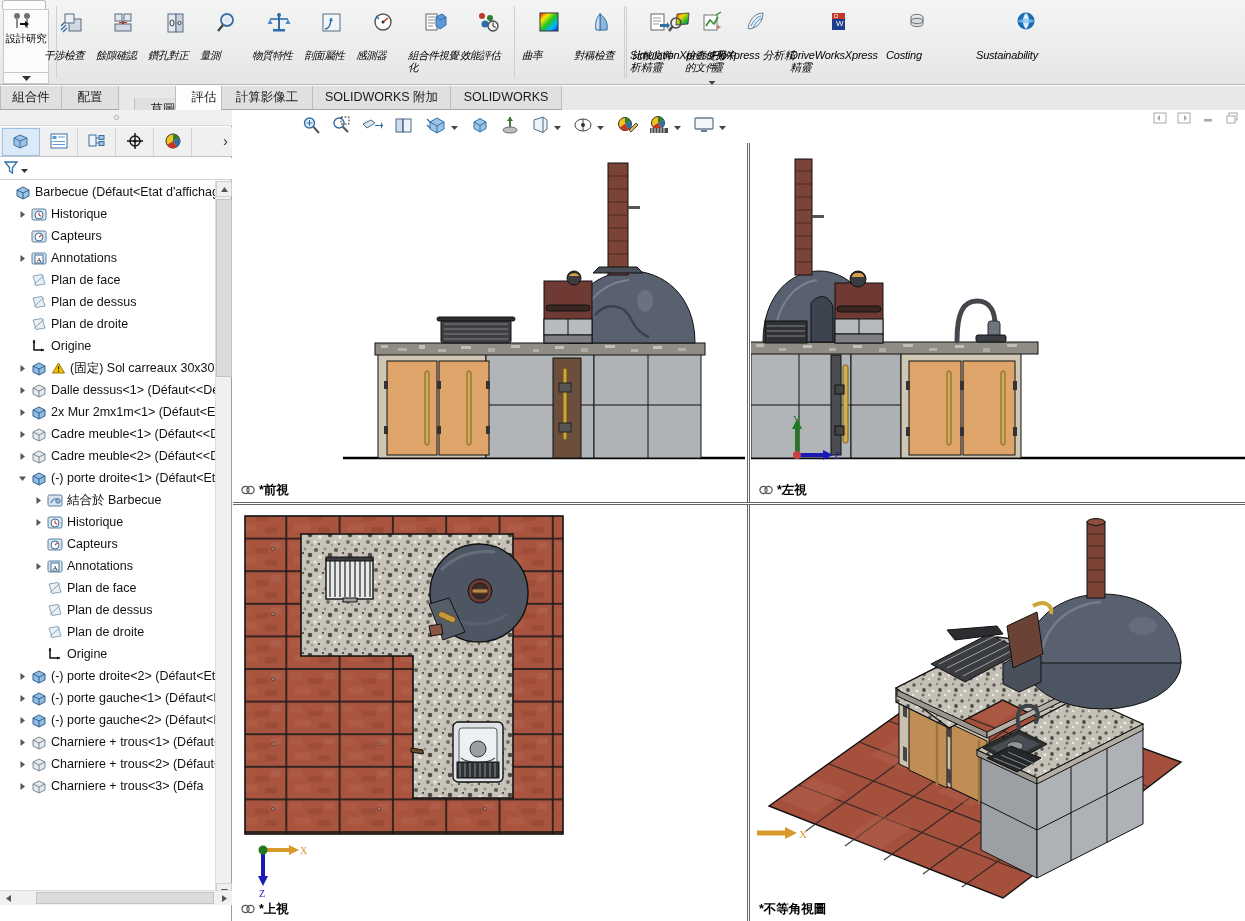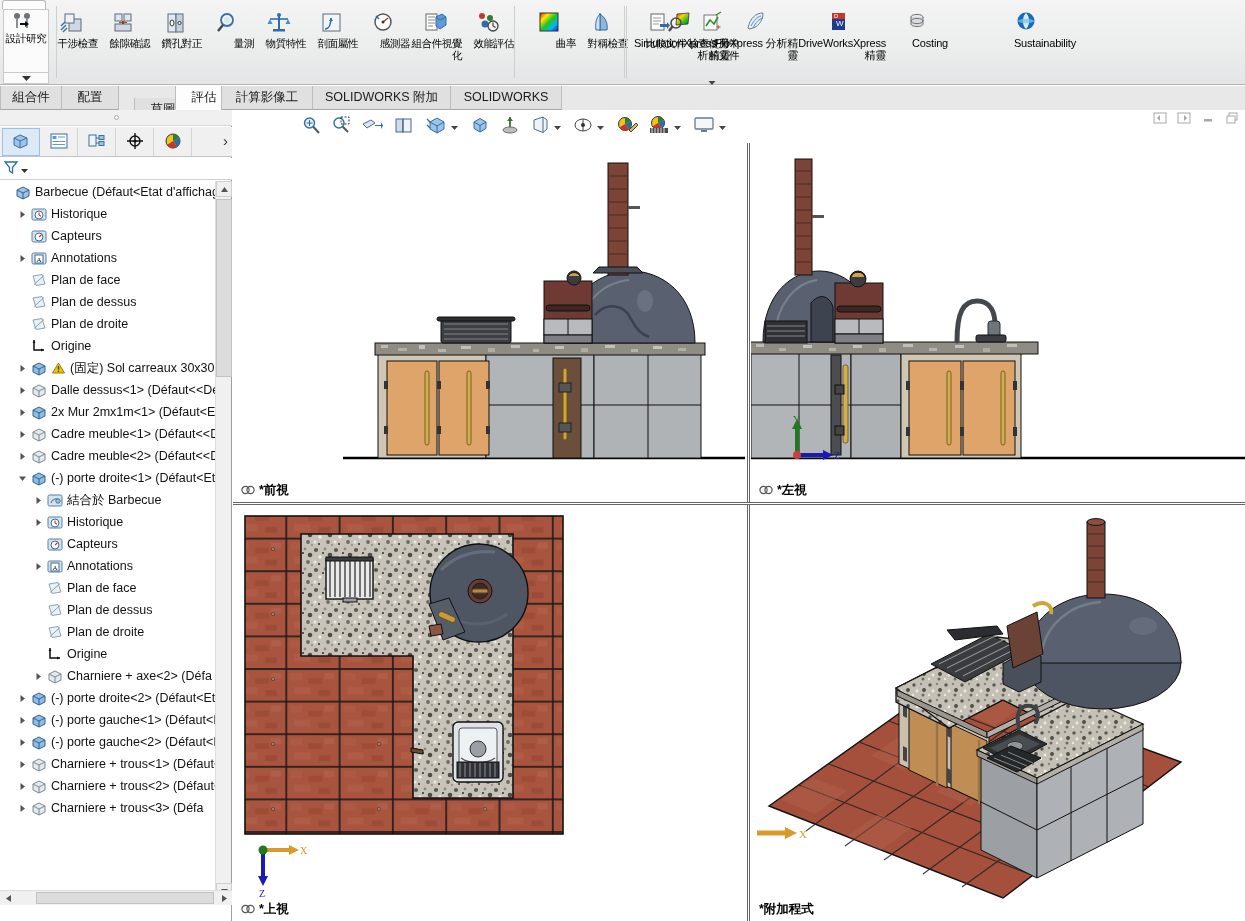--- a/index.html
+++ b/index.html
@@ -37,22 +37,22 @@
   }
   .sep { position:absolute; top:6px; width:1px; height:72px; background:#cfcfcf; }
 
   .rb {
     position:absolute; top:6px; width:54px; height:74px;
     display:flex; flex-direction:column; align-items:center;
     cursor:default;
   }
   .rb .ico { height:30px; display:flex; align-items:flex-end; justify-content:center; }
   .rb .cap {
-    font-size:10.5px; line-height:11.5px; text-align:right;
-    letter-spacing:-0.4px; margin-top:2px; width:100%;
+    font-size:10.5px; line-height:11.5px; text-align:left;
+    letter-spacing:-0.4px; margin-top:14px; width:100%;font-style:italic;
   }
   .rb.wide { width:100px; }
   .rb.wide .cap { font-size:11px; letter-spacing:-0.2px; }
 
   
   .cmdtabs {
     position:absolute; left:0; top:86px; width:1245px; height:24px;
     background:#e8e8e8;
   }
   .cmdtab {
@@ -855,34 +855,20 @@
         <div class="trow" style="padding-left: 34px;">
           <span class="tw"></span>
           <span class="ticon">
             <svg width="16" height="14" viewBox="0 0 16 14">
               <path d="M3 1 L3 11 L13 11" fill="none" stroke="#111" stroke-width="1.5"></path>
               <path d="M13 11 L10 9.4 L10 12.6 Z" fill="#111"></path>
               <path d="M3 1 L1.6 4 L4.4 4 Z" fill="#111"></path>
             </svg>
           </span>
           <span class="tlabel">Origine</span>
-        </div>
-        <div class="trow" style="padding-left: 34px;">
-          <span class="tw">
-            <svg width="9" height="9" viewBox="0 0 9 9">
-              <path d="M2.5 1 L7 4.5 L2.5 8 Z" fill="#555"></path>
-            </svg>
-          </span>
-          <span class="ticon">
-            <svg width="16" height="15" viewBox="0 0 16 15">
-              <path d="M2 5 L8 2 L14 5 L14 11 L8 14 L2 11 Z" fill="#e4e9ee" stroke="#7a8894"></path>
-              <path d="M2 5 L8 8 L14 5 M8 8 L8 14" fill="none" stroke="#7a8894"></path>
-            </svg>
-          </span>
-          <span class="tlabel">Charniere + axe&lt;2&gt; (Défa</span>
         </div>
         <div class="trow" style="padding-left: 18px;">
           <span class="tw">
             <svg width="9" height="9" viewBox="0 0 9 9">
               <path d="M2.5 1 L7 4.5 L2.5 8 Z" fill="#555"></path>
             </svg>
           </span>
           <span class="ticon">
             <svg width="16" height="15" viewBox="0 0 16 15">
               <path d="M2 5 L8 2 L14 5 L14 11 L8 14 L2 11 Z" fill="#8fbde4" stroke="#35618c"></path>
@@ -1540,18 +1526,18 @@
           <line x1="257" y1="246" x2="282" y2="257"></line>
         </g>
 
         <g transform="translate(-6,315)">
           <line x1="12" y1="12" x2="44" y2="12" stroke="#d79a2b" stroke-width="5"></line>
           <path d="M52 12 L40 6 L40 18 Z" fill="#d79a2b"></path>
           <text x="54" y="17" font-size="11" fill="#d79a2b" font-family="serif">X</text>
         </g>
       </svg>
       <div class="vp-label">
-        <span>*附加程式</span>
+        <span>*不等角視圖</span>
       </div>
     </div>
 
   </div>
 </div>
 
 </body></html>

